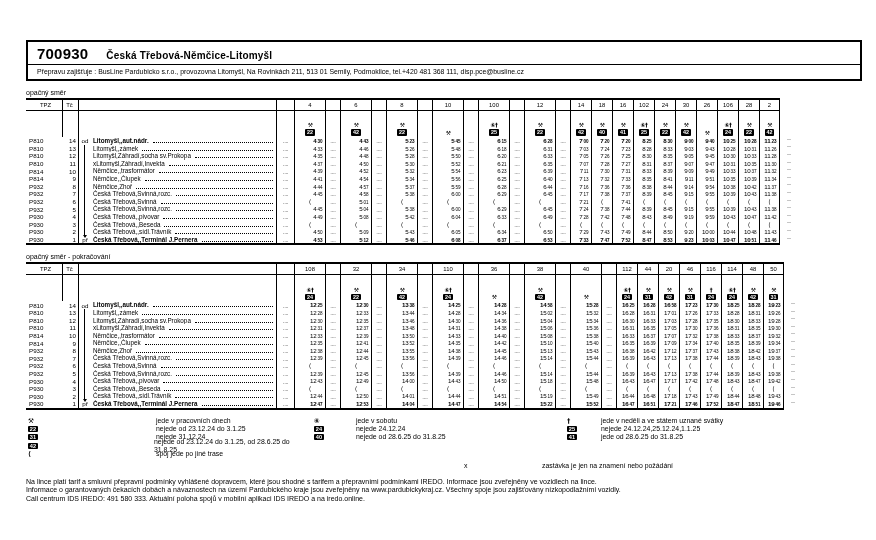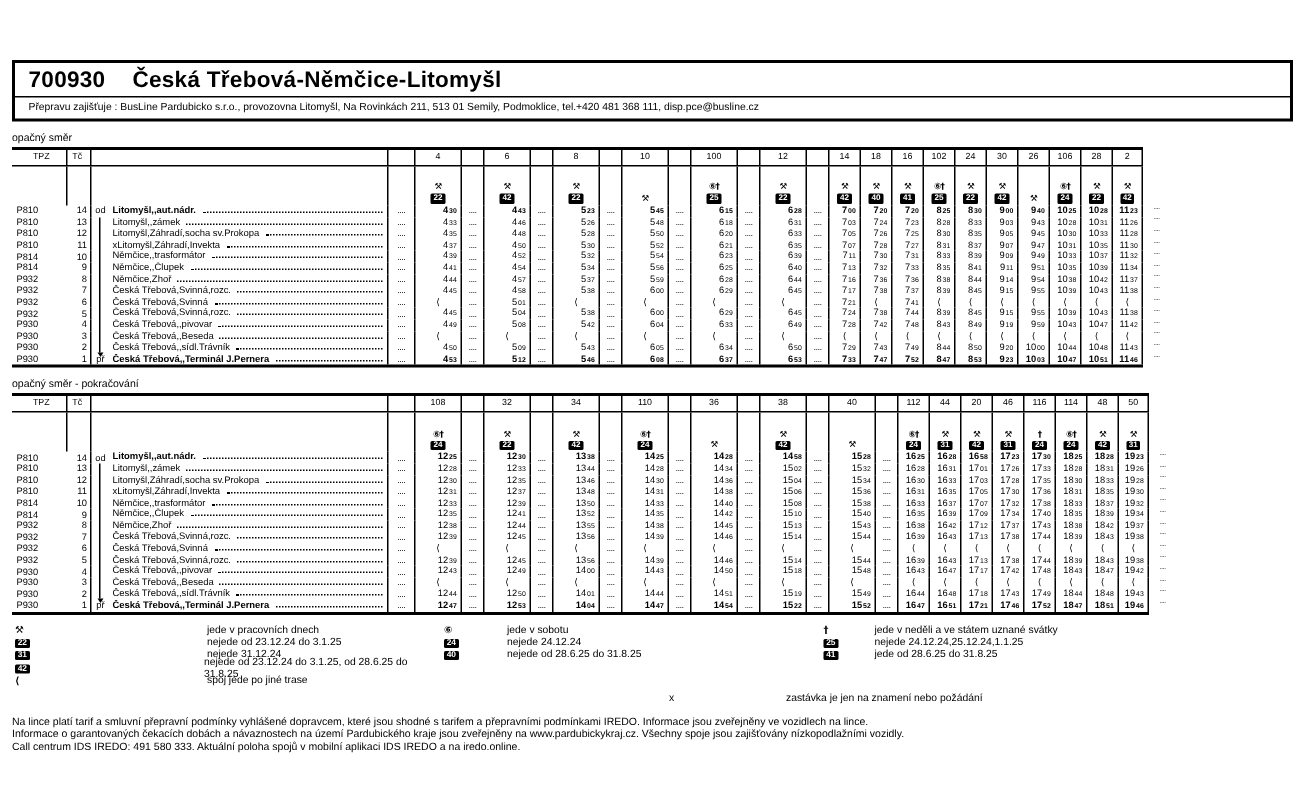--- a/index.html
+++ b/index.html
@@ -1,23 +1,23 @@
 <!DOCTYPE html>
 <html><head>
 <meta charset="utf-8">
 <style>
   html,body{margin:0;padding:0;background:#e8e8e8;}
   body{width:876px;height:540px;overflow:hidden;font-family:"Liberation Sans","DejaVu Sans",sans-serif;color:#000;}
-  .page{width:876px;height:540px;background:#fff;position:relative;box-sizing:border-box;padding:40px 14px 0 8px;}
+  .page{width:876px;height:540px;background:#fff;position:relative;box-sizing:border-box;padding:40px 14px 0 26px;}
   
   .hbox{border:2px solid #000;}
   .hrow1{display:flex;justify-content:space-between;align-items:center;padding:3px 9px 2px 9px;}
   .tgroup{display:flex;align-items:baseline;}
   .lineno{font-size:15px;font-weight:700;margin-right:18px;letter-spacing:.2px;}
-  .ttl{font-size:15px;font-weight:700;letter-spacing:.2px;}
+  .ttl{font-size:10px;font-weight:700;letter-spacing:.2px;}
   .valid{font-size:12px;font-weight:700;}
   .hrow2{border-top:1px solid #000;font-size:6.9px;padding:3px 9px 4px 9px;}
   
   .caption{font-size:7px;margin:8px 0 2px 0;}
   
   .ttwrap{display:flex;align-items:flex-start;}
   .tt{display:block;background:#fff;border-bottom:2px solid #000;}
   .row{display:flex;align-items:stretch;}
   .c{box-sizing:border-box;flex:0 0 auto;display:flex;align-items:center;overflow:hidden;}
   .vb{border-left:1px solid #000;}

